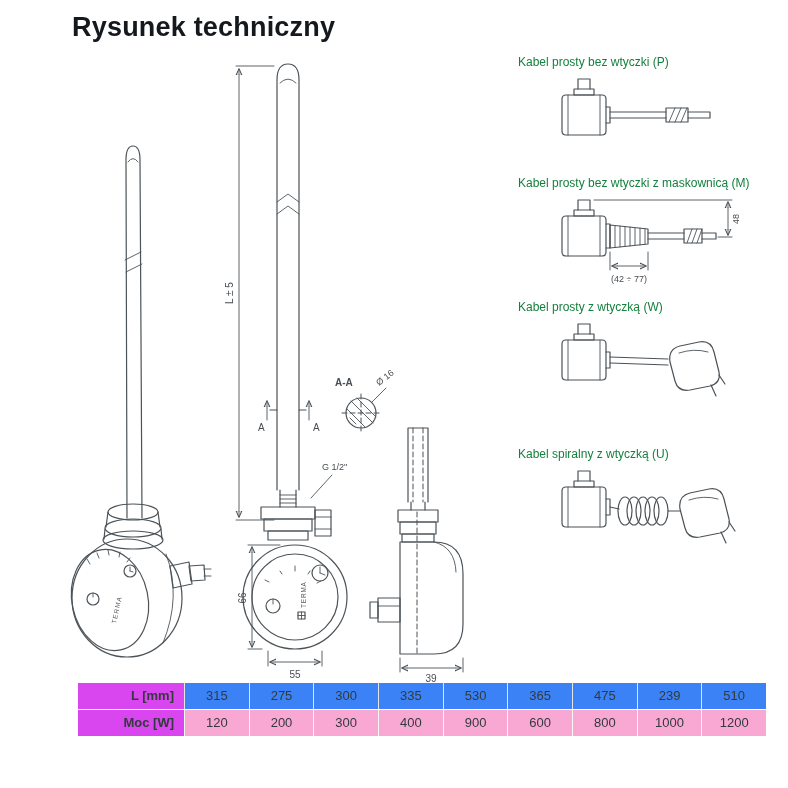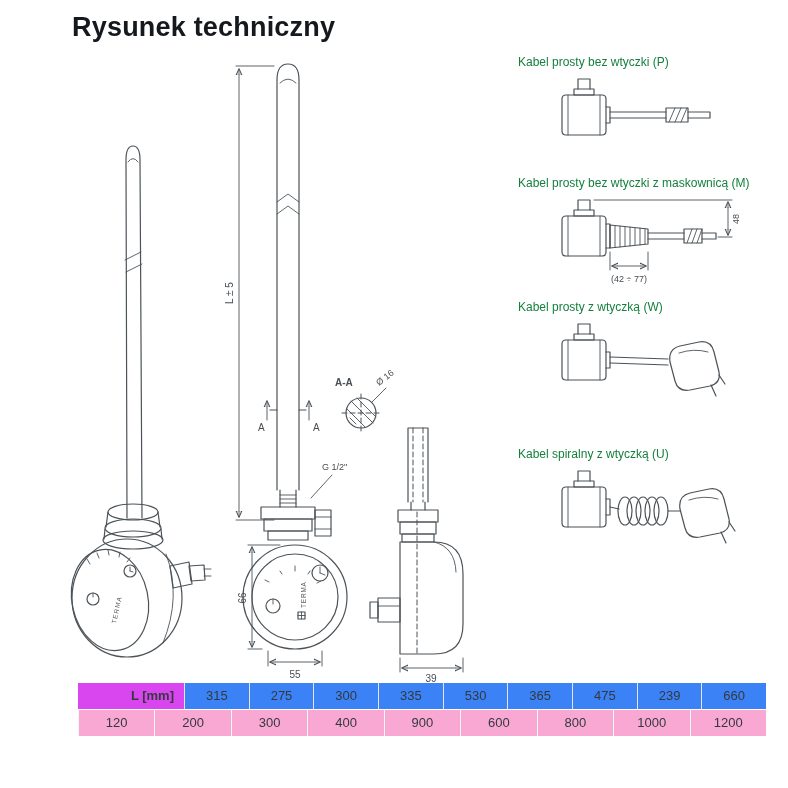--- a/index.html
+++ b/index.html
@@ -290,23 +290,24 @@
     <div class="trow row-l">
       <div class="th">L [mm]</div>
       <div class="td">315</div>
       <div class="td">275</div>
       <div class="td">300</div>
       <div class="td">335</div>
       <div class="td">530</div>
       <div class="td">365</div>
       <div class="td">475</div>
       <div class="td">239</div>
-      <div class="td">660</div>
+      <div class="td">510</div>
     </div>
     <div class="trow row-moc">
+      <div class="th">Moc [W]</div>
       <div class="td">120</div>
       <div class="td">200</div>
       <div class="td">300</div>
       <div class="td">400</div>
       <div class="td">900</div>
       <div class="td">600</div>
       <div class="td">800</div>
       <div class="td">1000</div>
       <div class="td">1200</div>
     </div>

